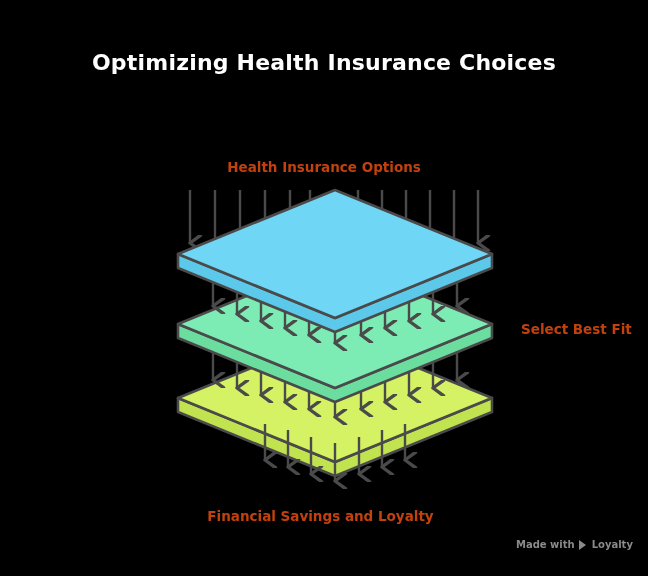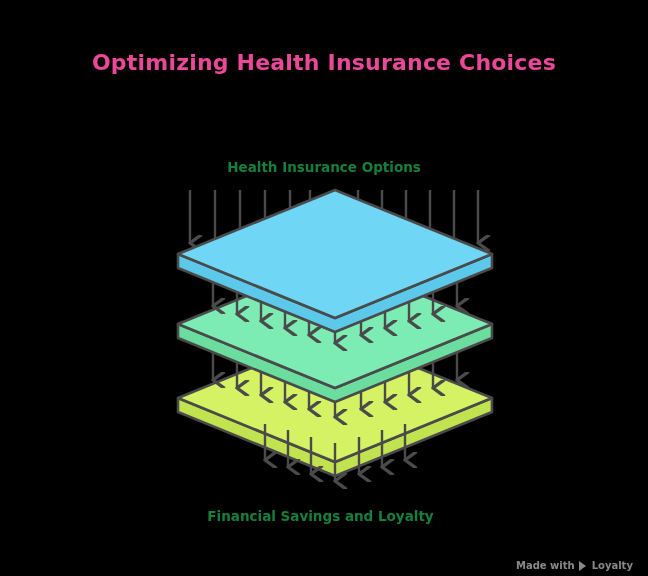--- a/index.html
+++ b/index.html
@@ -24,49 +24,48 @@
     display: block;
   }
   .txt-title {
     position: absolute;
     left: 0;
     top: 50px;
     width: 648px;
     text-align: center;
     font-size: 22px;
     font-weight: bold;
-    color: #ec4899;
+    color: #ffffff;
     letter-spacing: 0.2px;
     font-family: "DejaVu Sans", sans-serif;
   }
   .lbl {
     position: absolute;
     font-size: 13.5px;
     font-weight: bold;
-    color: #15803d;
+    color: #c2410c;
     white-space: nowrap;
     font-family: "DejaVu Sans", sans-serif;
   }
   #label-top    { left: 0;   top: 159px; width: 648px; text-align: center; }
   #label-bottom { left: 0;   top: 508px; width: 641px; text-align: center; }
   #label-left-1 { left: 27px;  top: 250px; }
   #label-left-2 { left: 47px;  top: 394px; }
   #label-right-1{ left: 521px; top: 321px; }
   #watermark {
     position: absolute;
     left: 516px;
     top: 539px;
     display: flex;
     align-items: center;
     gap: 4px;
     font-size: 10px;
     font-weight: bold;
     color: #8a8a8a;
     font-family: "DejaVu Sans", sans-serif;
-    margin-top: 21px;
   }
   #watermark .wm-mark {
     display: inline-block;
     width: 9px;
     height: 10px;
     position: relative;
   }
   #watermark .wm-mark::before {
     content: "";
     position: absolute;
@@ -157,20 +156,21 @@
       <line x1="335" y1="443" x2="335" y2="481"></line>
       <line x1="359" y1="437" x2="359" y2="474"></line>
       <line x1="382" y1="430" x2="382" y2="467"></line>
       <line x1="405" y1="424" x2="405" y2="460"></line>
     </g>
   </svg>
 
   <div class="lbl" id="label-top">Health Insurance Options</div>
 
 
+  <div class="lbl" id="label-right-1">Select Best Fit</div>
 
 
   <div class="lbl" id="label-bottom">Financial Savings and Loyalty</div>
 
   <div id="watermark">
     <span>Made with</span>
     <span class="wm-mark"></span>
     <span>Loyalty</span>
   </div>
 

